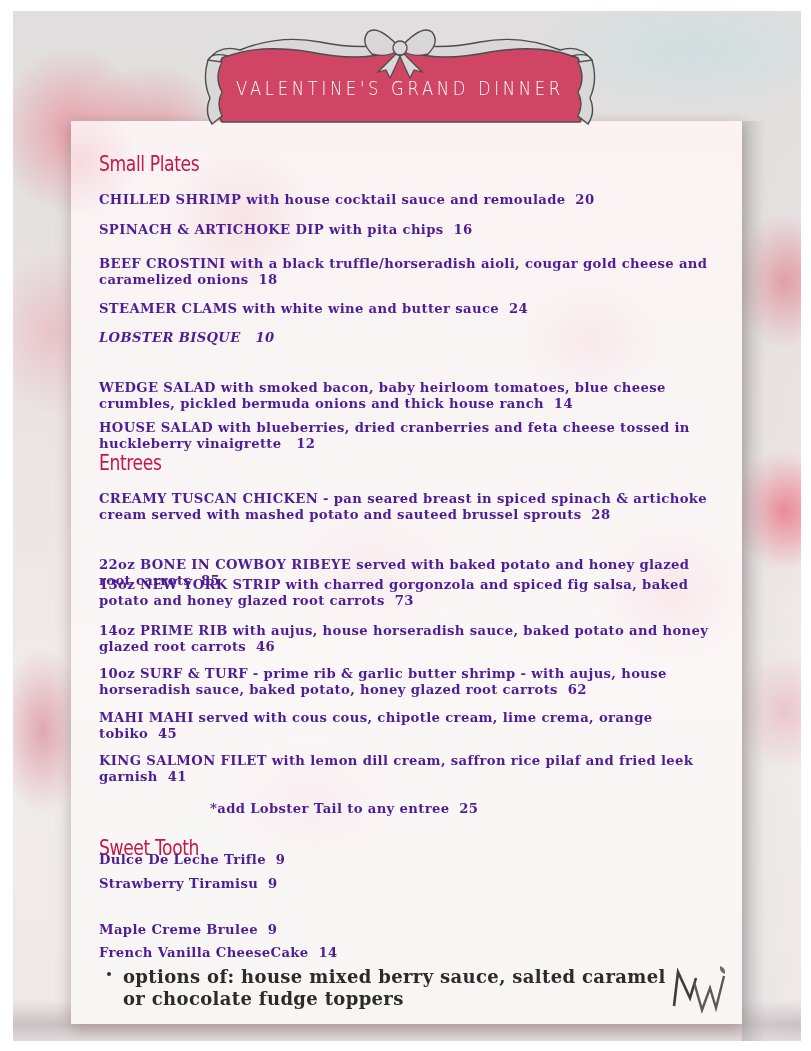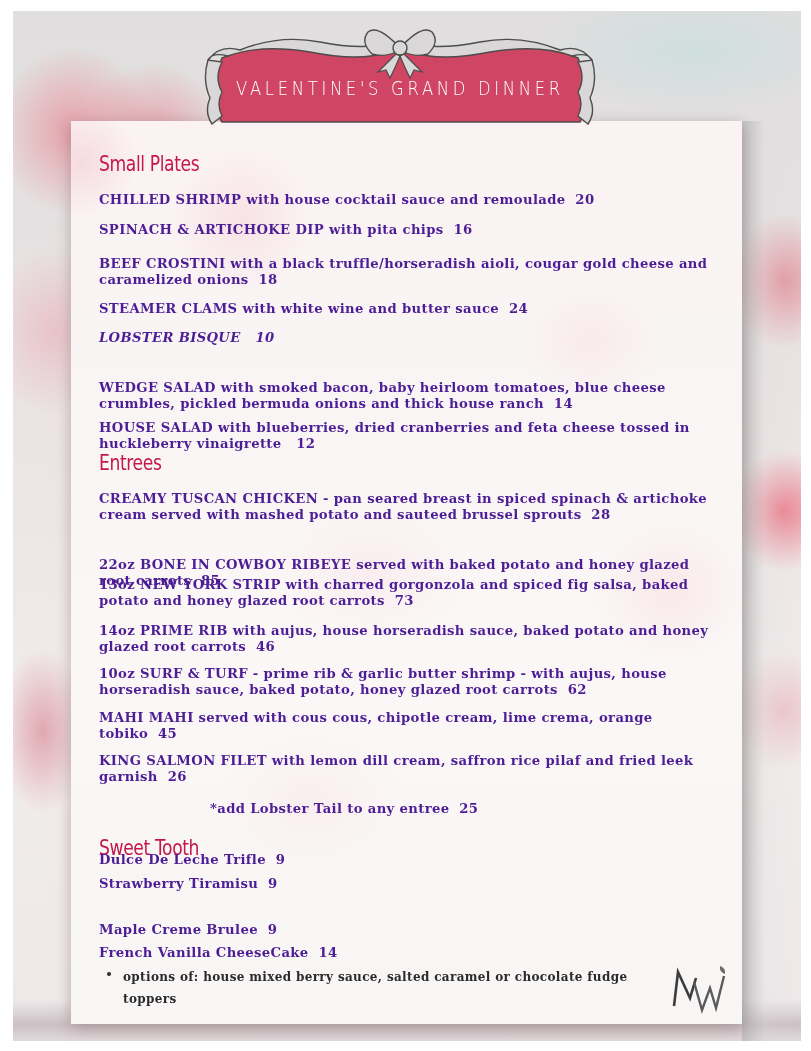--- a/index.html
+++ b/index.html
@@ -67,21 +67,21 @@
     .note { left: 210px; }
     .bullet {
       position: absolute; left: 107px; top: 972px; width: 8px; height: 8px;
     }
     .bullet::before {
       content: ""; position: absolute; left: 0; top: 0; width: 4px; height: 4px;
       border-radius: 50%; background: #2b2b2b;
     }
     .bullet-text {
       position: absolute; left: 123px; width: 560px; top: 966px;
-      font-family: "DejaVu Serif", serif; font-size: 12px; line-height: 22px;
+      font-family: "DejaVu Serif", serif; font-size: 18px; line-height: 22px;
       color: #2b2b2b; font-weight: bold; letter-spacing: 0.35px;
     }
     .logo {
       position: absolute; left: 670px; top: 964px; width: 70px; height: 50px;
     }
   </style>
 </head>
 <body>
 
 <div class="bg"></div>
@@ -122,21 +122,21 @@
 <div class="item" style="top:380px; width:605px;">WEDGE SALAD with smoked bacon, baby heirloom tomatoes, blue cheese crumbles, pickled bermuda onions and thick house ranch  14</div>
 <div class="item" style="top:420px; width:640px;">HOUSE SALAD with blueberries, dried cranberries and feta cheese tossed in huckleberry vinaigrette   12</div>
 
 <div class="section-heading" style="top:450px;">Entrees</div>
 <div class="item" style="top:491px; width:635px;">CREAMY TUSCAN CHICKEN - pan seared breast in spiced spinach &amp; artichoke cream served with mashed potato and sauteed brussel sprouts  28</div>
 <div class="item" style="top:534px; width:625px;margin-top:23px;">22oz BONE IN COWBOY RIBEYE served with baked potato and honey glazed root carrots  85</div>
 <div class="item" style="top:577px; width:615px;">13oz NEW YORK STRIP with charred gorgonzola and spiced fig salsa, baked potato and honey glazed root carrots  73</div>
 <div class="item" style="top:623px; width:645px;">14oz PRIME RIB with aujus, house horseradish sauce, baked potato and honey glazed root carrots  46</div>
 <div class="item" style="top:666px; width:612px;">10oz SURF &amp; TURF - prime rib &amp; garlic butter shrimp - with aujus, house horseradish sauce, baked potato, honey glazed root carrots  62</div>
 <div class="item" style="top:710px; width:590px;">MAHI MAHI served with cous cous, chipotle cream, lime crema, orange tobiko  45</div>
-<div class="item" style="top:753px; width:635px;">KING SALMON FILET with lemon dill cream, saffron rice pilaf and fried leek garnish  26</div>
+<div class="item" style="top:753px; width:635px;">KING SALMON FILET with lemon dill cream, saffron rice pilaf and fried leek garnish  41</div>
 <div class="item note" style="top:801px;">*add Lobster Tail to any entree  25</div>
 
 <div class="section-heading" style="top:835px;">Sweet Tooth</div>
 <div class="item" style="top:876px;">Strawberry Tiramisu  9</div>
 <div class="item" style="top:852px;">Dulce De Leche Trifle  9</div>
 <div class="item" style="top:922px;">Maple Creme Brulee  9</div>
 <div class="item" style="top:945px;">French Vanilla CheeseCake  14</div>
 <div class="bullet"></div>
 <div class="bullet-text">options of: house mixed berry sauce, salted caramel or chocolate fudge toppers</div>
 

